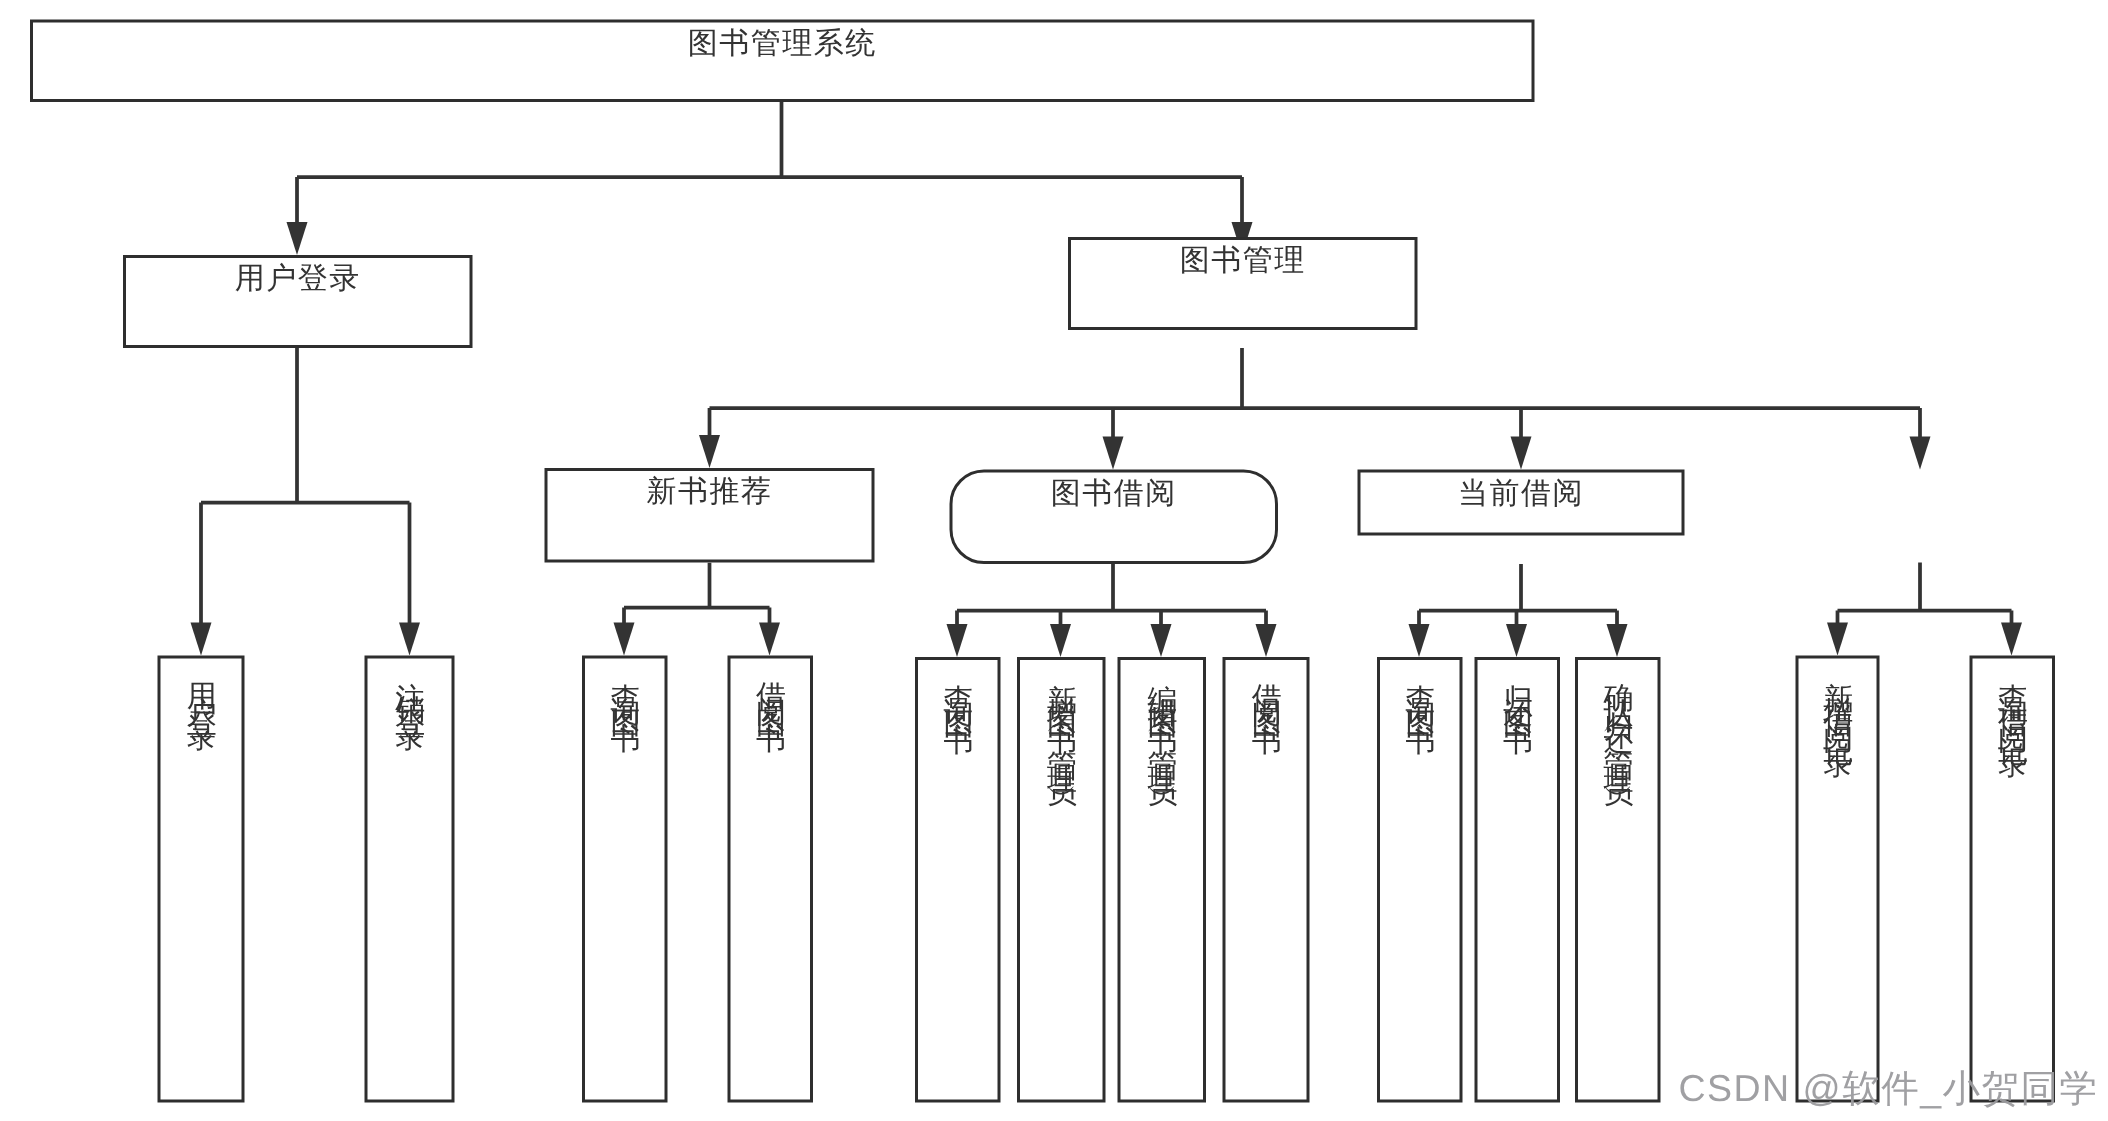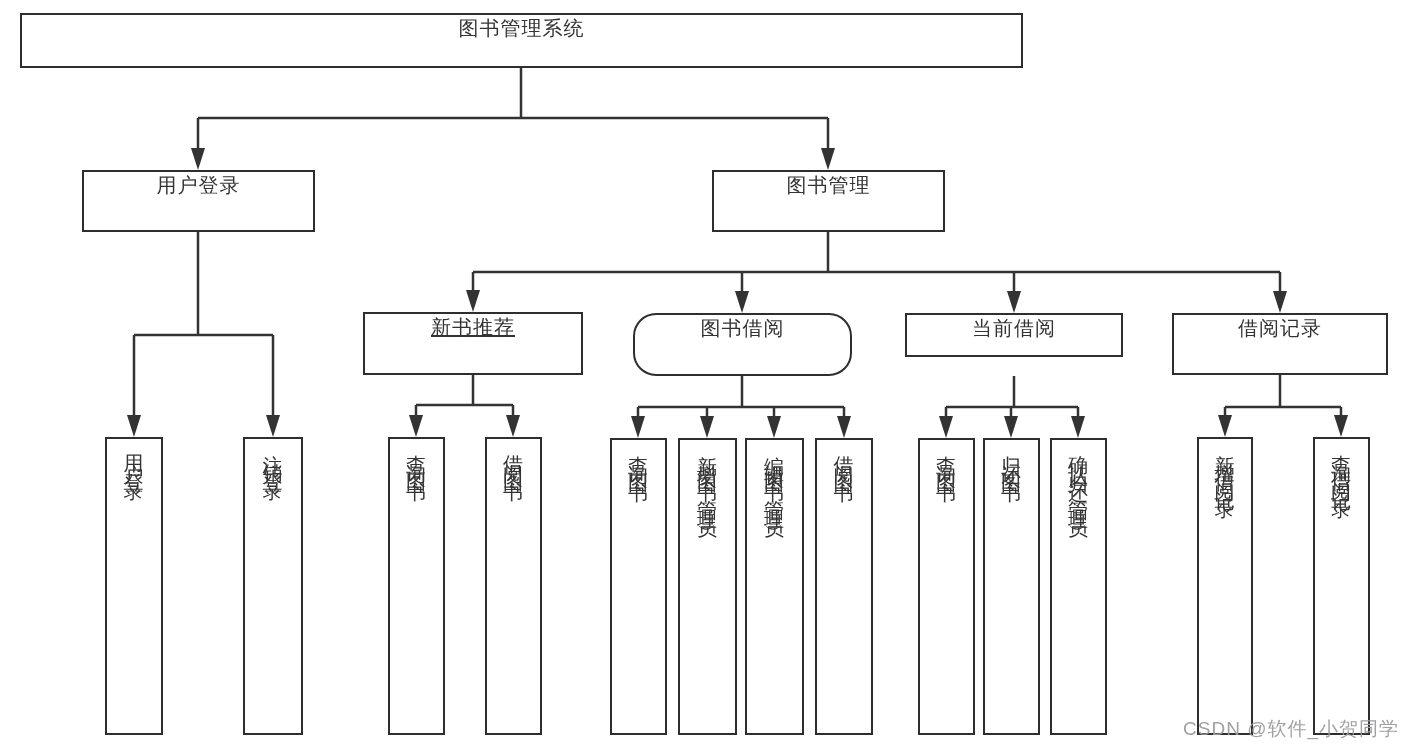--- a/index.html
+++ b/index.html
@@ -28,21 +28,21 @@
     text-orientation:mixed;
     font-size:20px;
     letter-spacing:9px;
     white-space:nowrap;
     line-height:1;
   }
   .leaf{font-size:20px;letter-spacing:0;}
   #watermark{
     position:absolute;
     right:6px;bottom:5px;
-    font-size:19px;
+    font-size:25px;
     color:rgba(155,155,158,0.95);
     letter-spacing:1px;
     z-index:3;
   }
 </style>
 </head>
 <body>
 
 <div id="canvas">
 
@@ -101,35 +101,32 @@
       <polygon points="1334,415 1348,415 1341,437" fill="#333333"></polygon>
     </svg>
 
   <div class="node" style="left:20px;top:13px;width:1003px;height:55px;">
     <span>图书管理系统</span>
   </div>
 
   <div class="node" style="left:82px;top:170px;width:233px;height:62px;">
     <span>用户登录</span>
   </div>
-  <div class="node" style="left:712px;top:170px;width:233px;height:62px;">
+  <div class="node" style="left:712px;top:158px;width:233px;height:62px;">
     <span>图书管理</span>
   </div>
 
-  <div class="node" style="left:363px;top:312px;width:220px;height:63px;text-decoration:underline;">
+  <div class="node" style="left:363px;top:312px;width:220px;height:63px;">
     <span>新书推荐</span>
   </div>
   <div class="node" style="left:633px;top:313px;width:219px;height:63px;border-radius:23px;">
     <span>图书借阅</span>
   </div>
   <div class="node" style="left:905px;top:313px;width:218px;height:44px;">
     <span>当前借阅</span>
-  </div>
-  <div class="node" style="left:1172px;top:313px;width:216px;height:62px;">
-    <span>借阅记录</span>
   </div>
 
   <div class="node leaf" style="left:105px;top:437px;width:58px;height:298px;">
     <span>用户登录</span>
   </div>
   <div class="node leaf" style="left:243px;top:437px;width:60px;height:298px;">
     <span>注销登录</span>
   </div>
 
   <div class="node leaf" style="left:388px;top:437px;width:57px;height:298px;">

